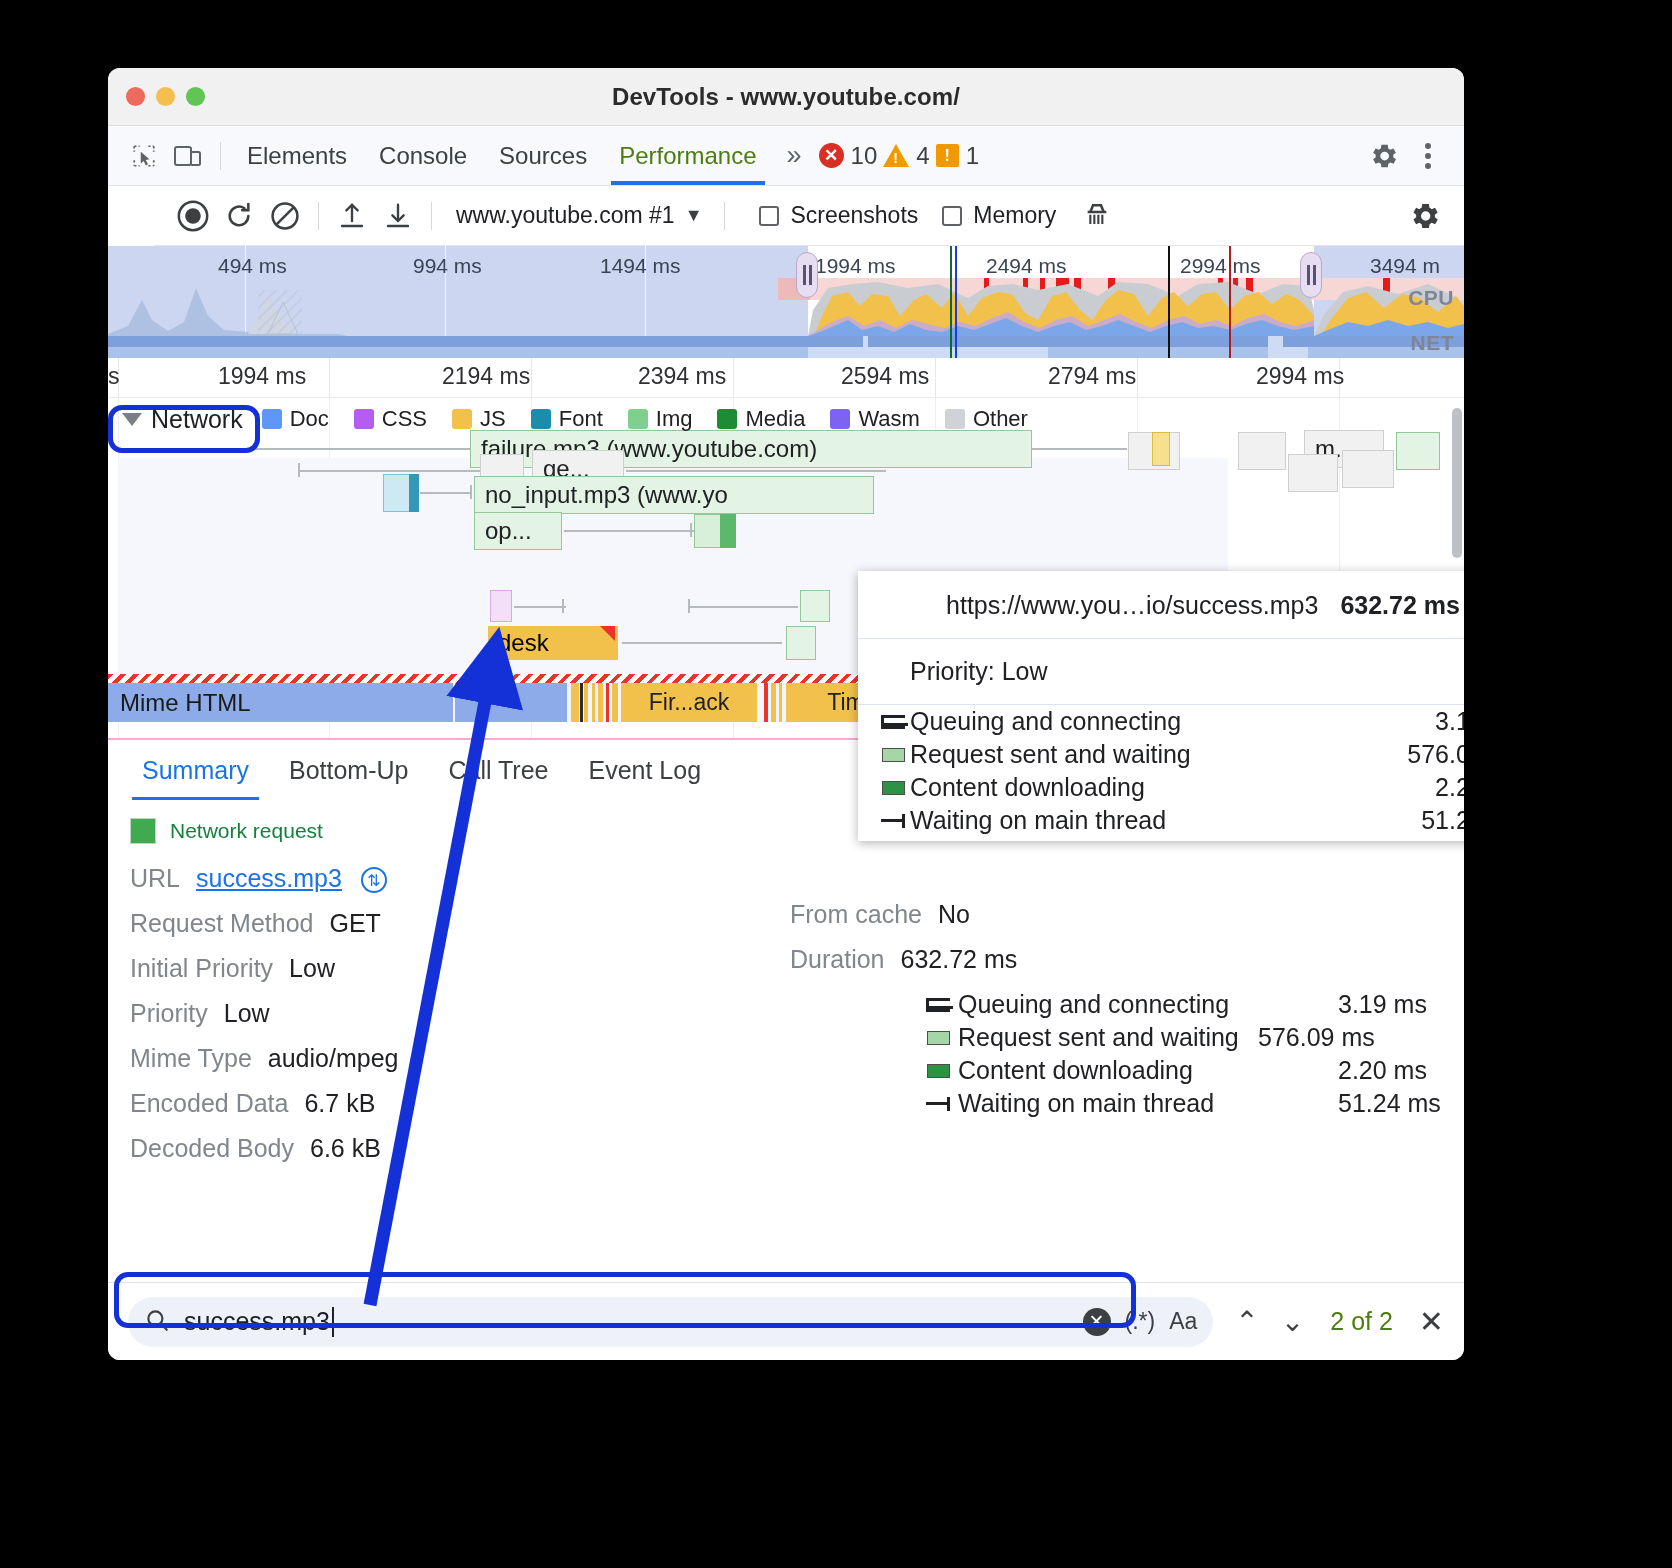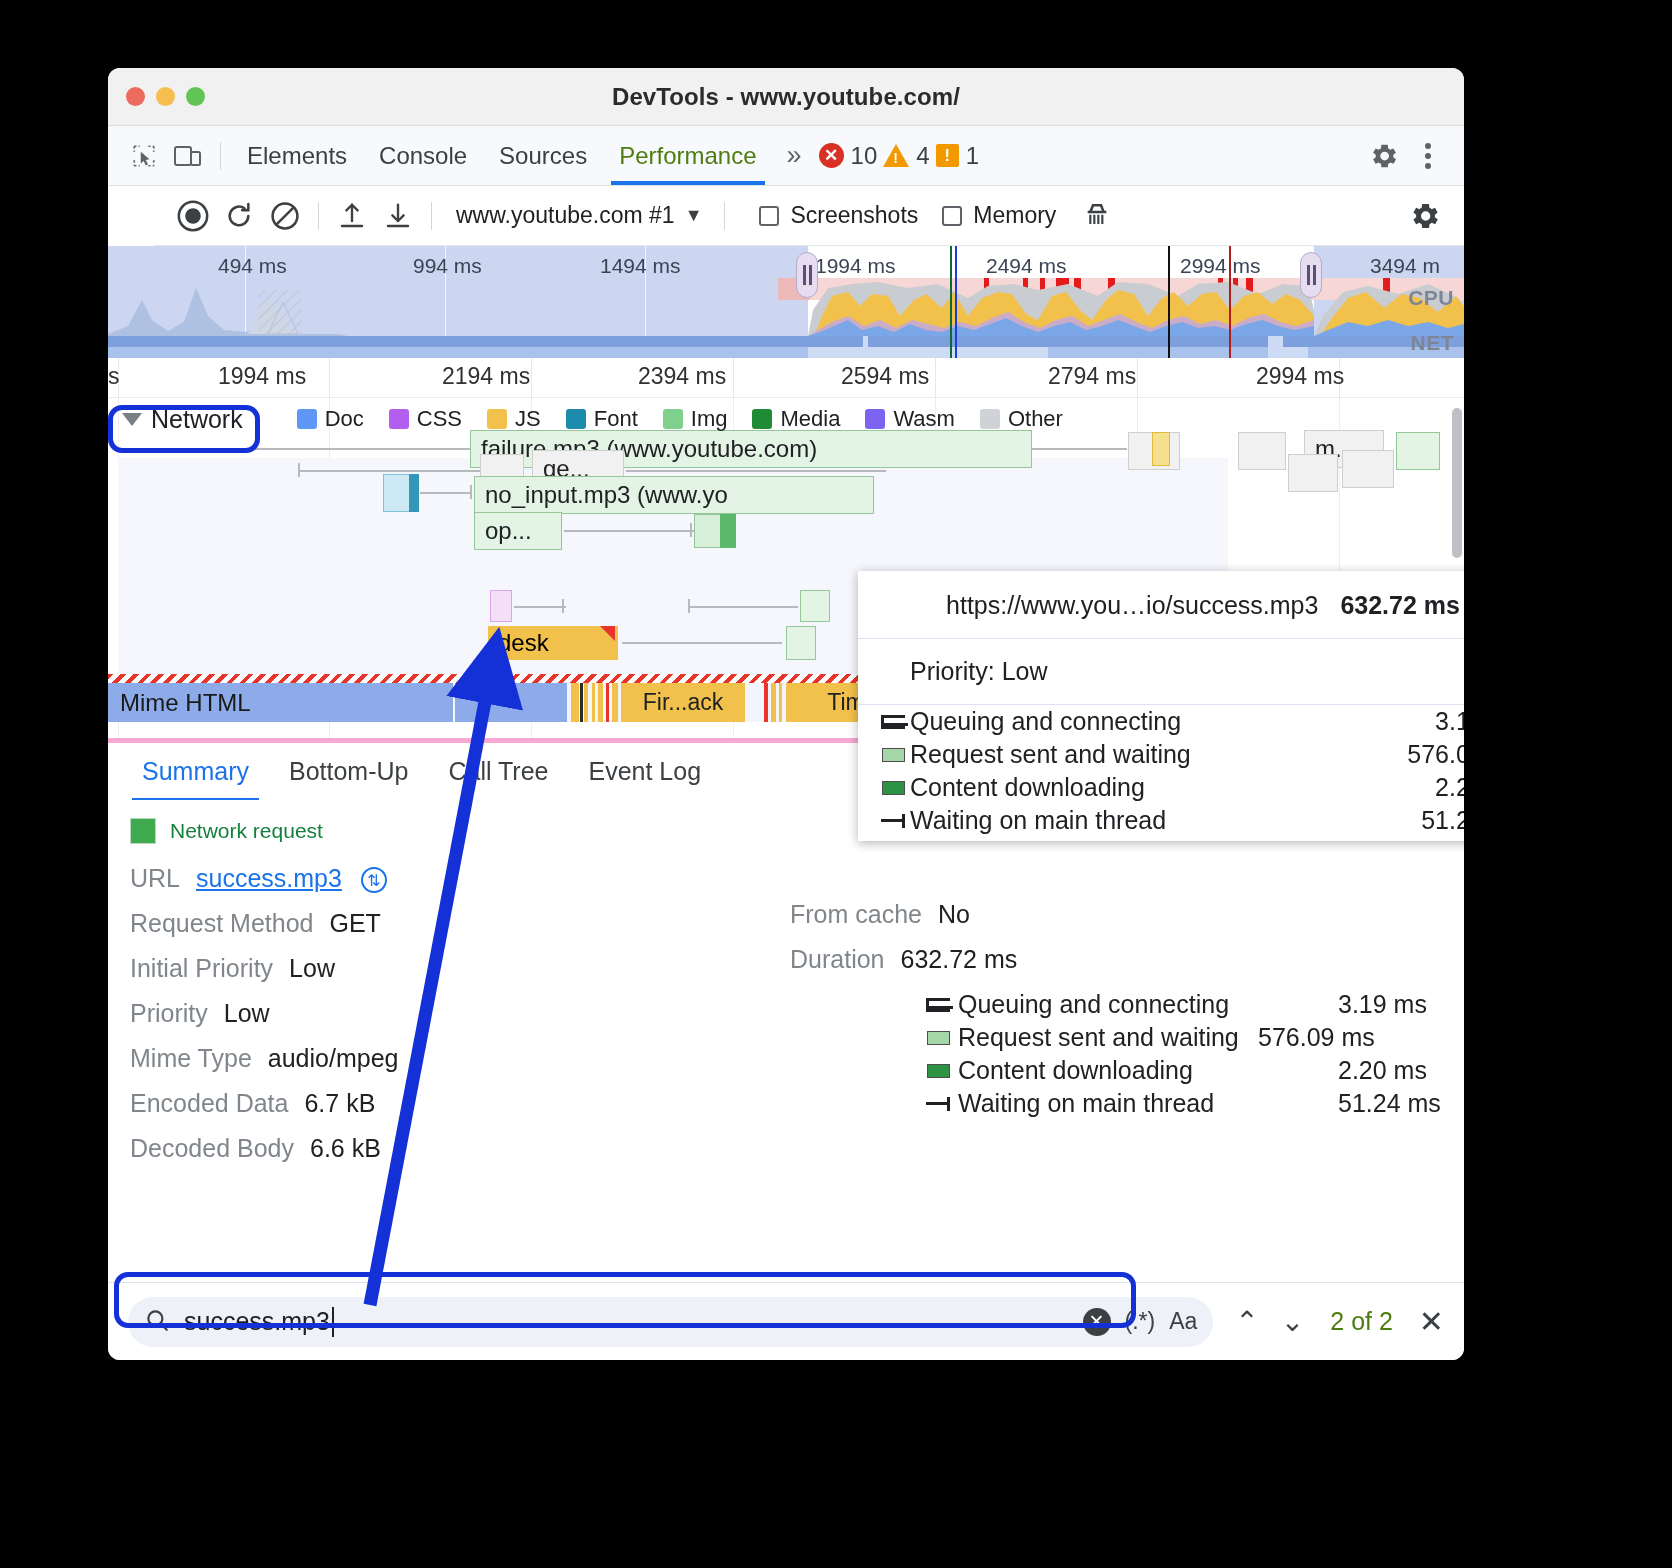--- a/index.html
+++ b/index.html
@@ -150,21 +150,21 @@
   .trackgrid { position: absolute; top: 0; bottom: 0; width: 1px; background: #eceef1; }
 
   .netheader {
     position: absolute; left: 0; top: 4px; height: 34px;
     display: flex; align-items: center; gap: 0;
     z-index: 5;
   }
   .net-toggle { display: flex; align-items: center; gap: 9px; padding-left: 14px; }
   .tri-dn { width: 0; height: 0; border-left: 10px solid transparent; border-right: 10px solid transparent; border-top: 13px solid #7b7f86; }
   .net-title { font-size: 25px; color: #202124; }
-  .legend { display: flex; align-items: center; gap: 9px; margin-left: 54px; }
+  .legend { display: flex; align-items: center; gap: 9px; margin-left: 19px; }
   .legend-item { display: flex; align-items: center; gap: 8px; margin-right: 16px; }
   .swatch { width: 20px; height: 20px; border-radius: 3px; }
   .legend-label { font-size: 22px; color: #202124; }
 
   .req {
     position: absolute; height: 38px;
     display: flex; align-items: center;
     font-size: 24px; color: #202124;
     padding-left: 10px;
     white-space: nowrap; overflow: hidden;
@@ -224,21 +224,21 @@
   .bar-sw.dark  { background: #2e9245; }
   .wh-left { width: 24px; height: 14px; border-left: 3px solid #202124; border-top: 3px solid #202124; border-bottom: 3px solid #202124; box-sizing: border-box; position: relative;}
   .wh-left::after { content:""; position:absolute; left:0; top:5px; width: 24px; height:3px; background:#202124;}
   .wh-right { width: 24px; height: 14px; position: relative; }
   .wh-right::before { content:""; position:absolute; right:0; top:0; bottom:0; width:3px; background:#202124; }
   .wh-right::after { content:""; position:absolute; left:0; top:5px; width:24px; height:3px; background:#202124; }
 
   
   .btabs {
     height: 62px; background: #fff;
-    border-top: 5px solid #f9a8d4;
+    border-top: 2px solid #f9a8d4;
     display: flex; align-items: center; padding-left: 14px;
   }
   .btab {
     font-size: 25px; color: #3c4043; padding: 0 20px; height: 61px;
     display: flex; align-items: center; position: relative;
   }
   .btab.active { color: #1a73e8; }
   .btab.active::after {
     content: ""; position: absolute; left: 10px; right: 10px; bottom: 0; height: 4px; background: #1a73e8;
   }
@@ -651,21 +651,21 @@
           <span>Mime HTML</span>
         </div>
         <div class="parsebar" style="left:347px; width:112px;"></div>
         <div class="ybar" style="left:463px; width:8px;"></div>
         <div style="position:absolute;left:472px;top:9px;width:3px;height:39px;background:#2b2b2b;"></div>
         <div class="ybar" style="left:476px; width:4px;"></div>
         <div class="ybar" style="left:484px; width:3px;"></div>
         <div class="ybar" style="left:490px; width:5px;"></div>
         <div class="ybar" style="left:498px; width:3px; background:#e8342a;"></div>
         <div class="ybar" style="left:504px; width:6px;"></div>
-        <div class="ybar lbl" style="left:513px; width:124px;">
+        <div class="ybar lbl" style="left:513px; width:136px;">
           <span>Fir...ack</span>
         </div>
 
         <div class="ybar" style="left:656px; width:4px; background:#e8342a;"></div>
         <div class="ybar" style="left:663px; width:5px;"></div>
         <div class="ybar" style="left:671px; width:3px;"></div>
         <div class="ybar lbl" style="left:678px; width:120px;">
           <span>Tim</span>
         </div>
       </div>

